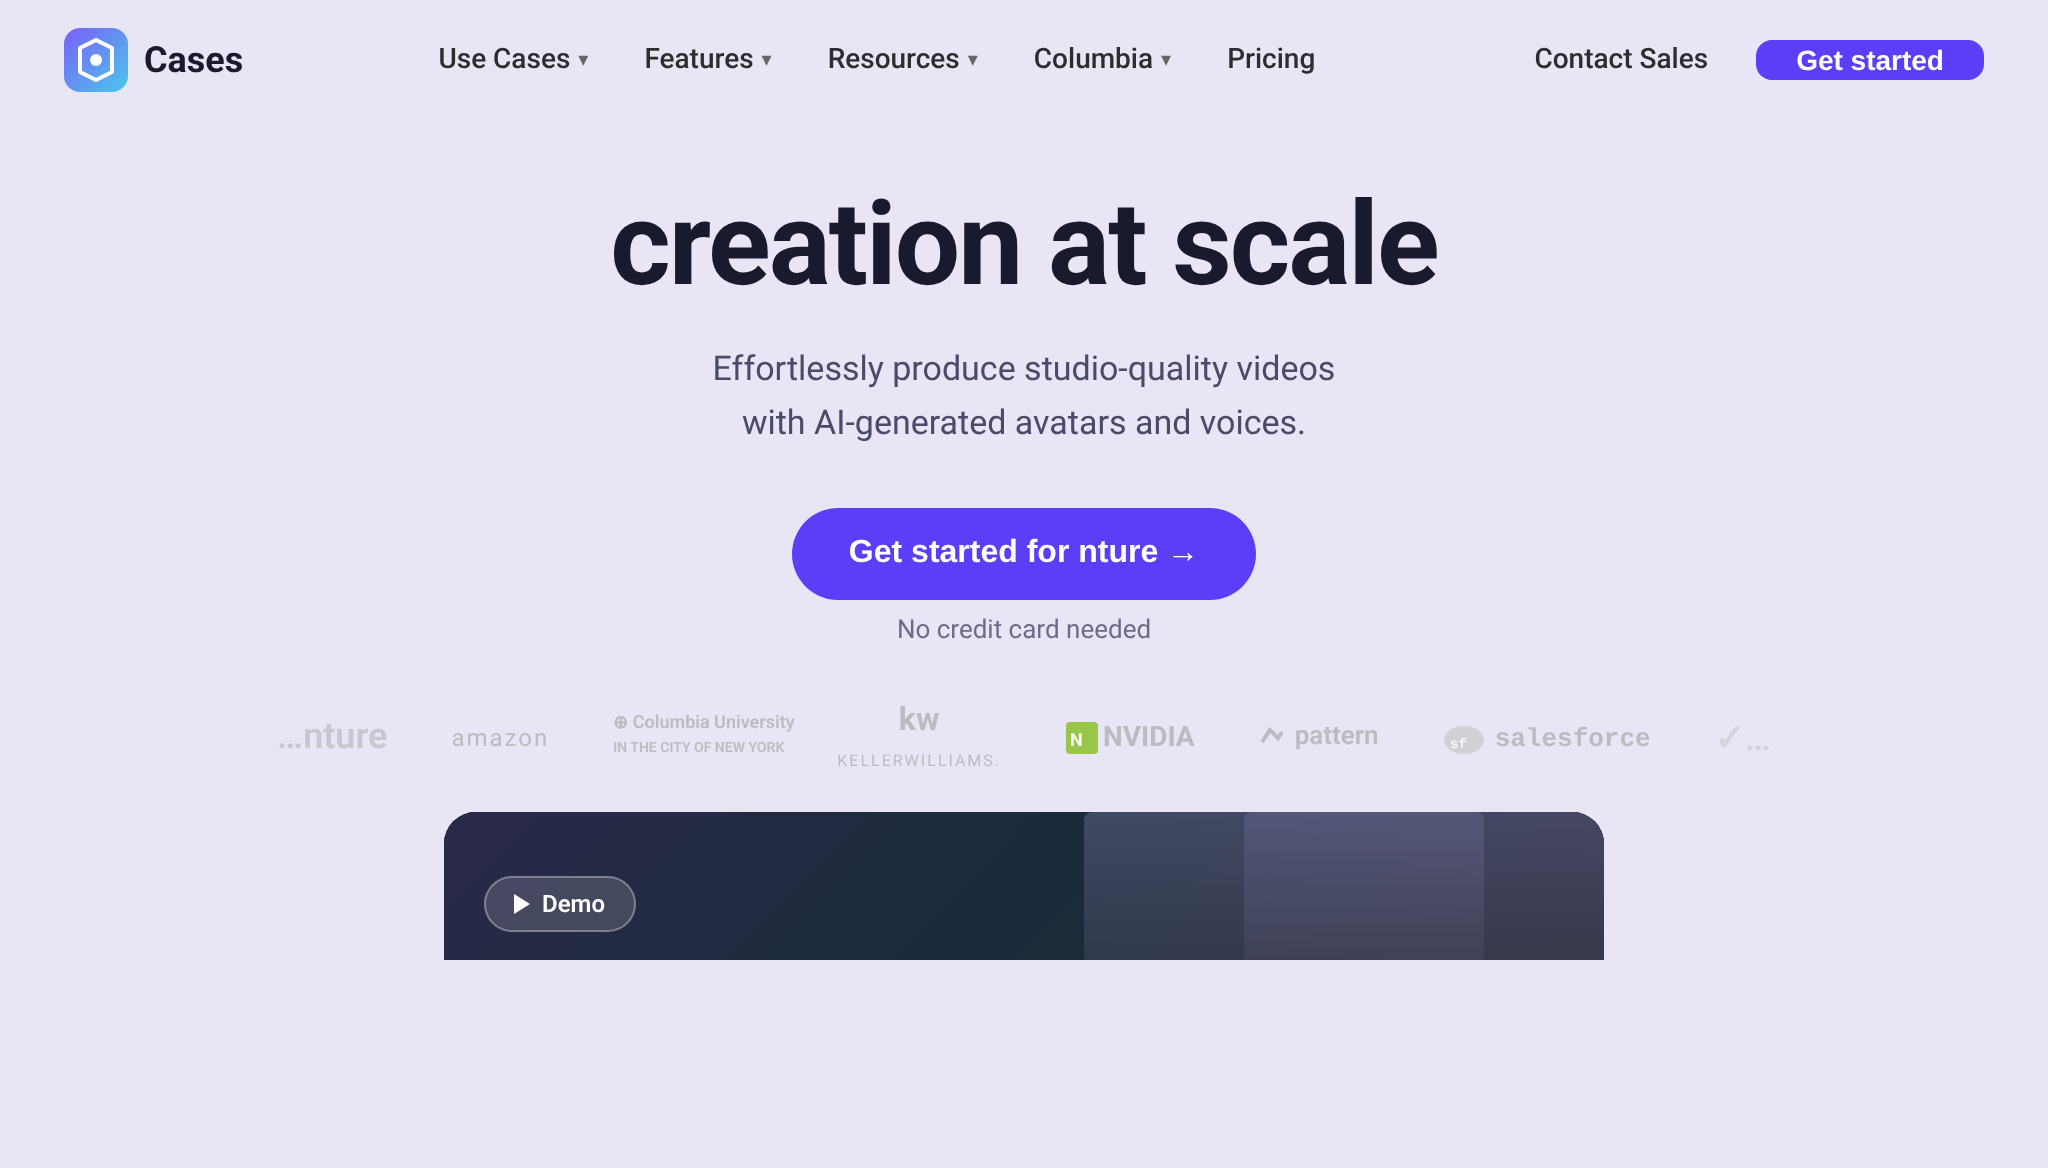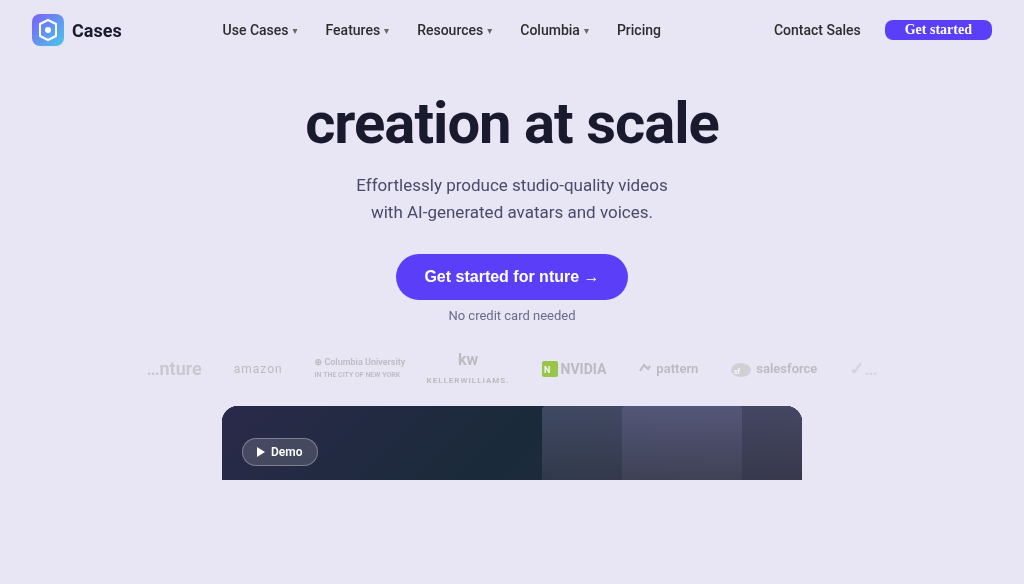--- a/index.html
+++ b/index.html
@@ -82,21 +82,20 @@
     .get-started-btn {
       background: #5b3ff8;
       color: white;
       font-size: 14px;
       font-weight: 600;
       padding: 2px 20px;
       border-radius: 8px;
       cursor: pointer;
       border: none;
       white-space: nowrap;
-      font-family: Liberation Serif, serif;
     }
 
     
     .hero {
       display: flex;
       flex-direction: column;
       align-items: center;
       padding-top: 32px;
       text-align: center;
     }
@@ -291,35 +290,35 @@
   <div class="hero-cta">
     <button class="cta-button">Get started for nture →</button>
     <span class="cta-note">No credit card needed</span>
   </div>
 </section>
 
 <div class="logos-section">
   <span class="logo-item logo-partial">…nture</span>
   <span class="logo-item amazon">amazon</span>
   <span class="logo-item columbia" style="font-size:9px; line-height:1.3; text-align:center; max-width:80px;">⊕ Columbia University<br><span style="font-size:7px">IN THE CITY OF NEW YORK</span></span>
-  <span class="logo-item" style="font-size:16px; font-weight:700; line-height:1.1; text-align:center;">kw<br><span style="font-size:8px; font-weight:700; letter-spacing:1px;">KELLERWILLIAMS.</span></span>
+  <span class="logo-item" style="font-size:16px; font-weight:700; line-height:1.1; text-align:center;">kw<br><span style="font-size:8px; font-weight:400; letter-spacing:1px;">KELLERWILLIAMS.</span></span>
   <span class="logo-item nvidia" style="display:flex;align-items:center;gap:3px;">
     <svg width="16" height="16" viewBox="0 0 16 16">
         <rect x="0" y="0" width="16" height="16" rx="2" fill="#76b900"></rect>
         <text x="2" y="12" font-size="9" fill="white" font-weight="bold">N</text>
       </svg>
     NVIDIA
   </span>
   <span class="logo-item" style="display:flex;align-items:flex-start;gap:4px;">
     <svg width="14" height="14" viewBox="0 0 14 14">
         <polyline points="2,10 6,4 10,8 12,5" stroke="#aaa" stroke-width="2" fill="none"></polyline>
       </svg>
     pattern
   </span>
-  <span class="logo-item" style="display:flex;align-items:flex-start;gap:4px;">
+  <span class="logo-item" style="display:flex;align-items:flex-end;gap:4px;font-family:Liberation Mono, monospace;">
     <svg width="22" height="16" viewBox="0 0 22 16">
       <ellipse cx="11" cy="9" rx="10" ry="7" fill="#c8c8c8"></ellipse>
       <text x="4" y="13" font-size="7" fill="white" font-weight="bold">sf</text>
     </svg>
     salesforce
   </span>
   <span class="logo-item logo-partial" style="opacity:0.3;">✓…</span>
 </div>
 
 <div class="demo-preview">

